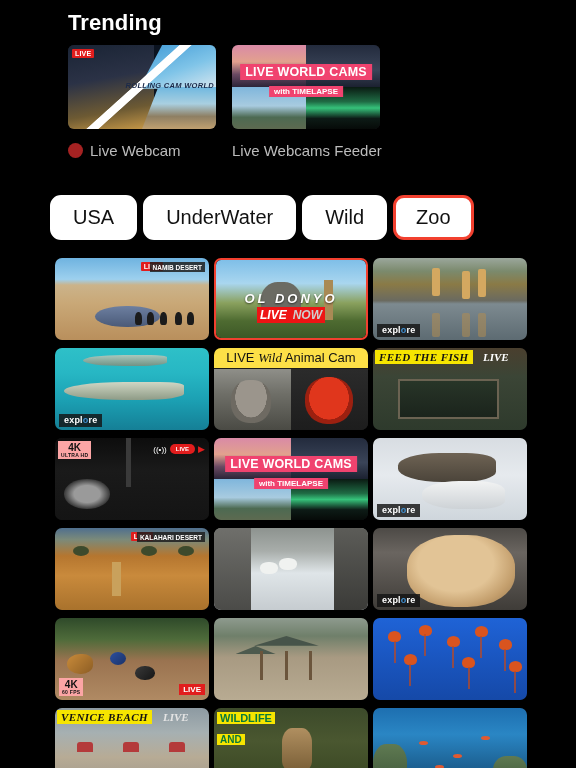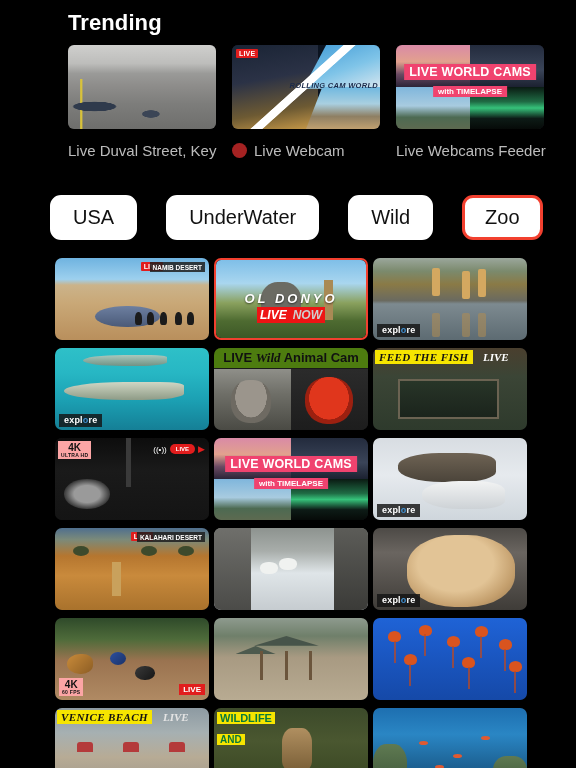--- a/index.html
+++ b/index.html
@@ -37,21 +37,21 @@
   }
   .live-dot {
     width: 15px; height: 15px; border-radius: 50%;
     background: #a52222; flex: 0 0 auto;
   }
 
   
   .chips {
     position: absolute; left: 0; top: 190px;
     width: 473px; height: 55px;
-    display: flex; align-items: center; gap: 29px;
+    display: flex; align-items: center; gap: 6px;
     padding-left: 50px;
   }
   .chip {
     background: #ffffff; color: #111; border-radius: 11px;
     border: 3px solid #ffffff;
     font-size: 20px; font-weight: 400;
     padding: 9px 20px 10px;
     line-height: 1;
     white-space: nowrap;
   }
@@ -91,22 +91,22 @@
   }
   .wm-explore .o { color: #3f8fd0; }
   .badge-4k {
     background: #fca5a5; color: #111; font-weight: 800;
     font-size: 10px; line-height: 1; padding: 2px 3px 1px;
     text-align: center;
   }
   .badge-4k small { display: block; font-size: 5px; font-weight: 700; letter-spacing: 0.3px; }
   .title-bar-white {
     position: absolute; left: 0; top: 0; right: 0;
-    background: #4d7c0f; color: #111;
-    font-size: 13px; font-weight: 700; text-align: center;
+    background: #fde047; color: #111;
+    font-size: 13px; font-weight: 400; text-align: center;
     padding: 3px 0 3px; line-height: 1.1;
   }
   .title-bar-white i { font-family: "Liberation Serif", serif; font-style: italic; }
   .yellow-strip {
     position: absolute; left: 2px; top: 2px;
     background: #f6e500; color: #111;
     font-family: "Liberation Serif", serif;
     font-style: italic; font-weight: 700; font-size: 11px;
     padding: 1px 4px; letter-spacing: 0.4px;
   }
@@ -283,28 +283,20 @@
 </style>
 </head>
 <body>
 
 <div class="app">
 
   <div class="trending-title">Trending</div>
 
   <div class="trending-row">
 
-    <div class="t-card">
-      <div class="t-thumb">
-        <div class="sc sc-duval"></div>
-      </div>
-      <div class="t-label">
-        <span>Live Duval Street, Key</span>
-      </div>
-    </div>
 
     <div class="t-card">
       <div class="t-thumb">
         <div class="sc sc-rolling">
           <div class="q1"></div>
             <div class="q2"></div>
             <div class="q3"></div>
             <div class="slash"></div>
           <div class="rcw">ROLLING CAM WORLD</div>
         </div>

